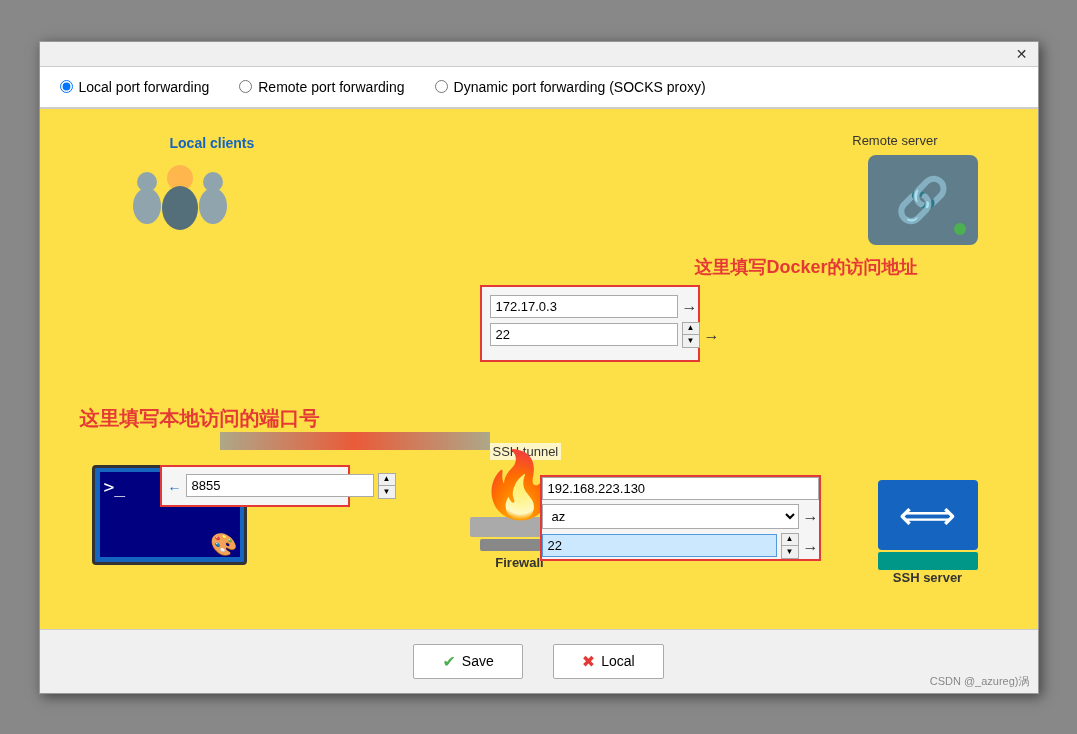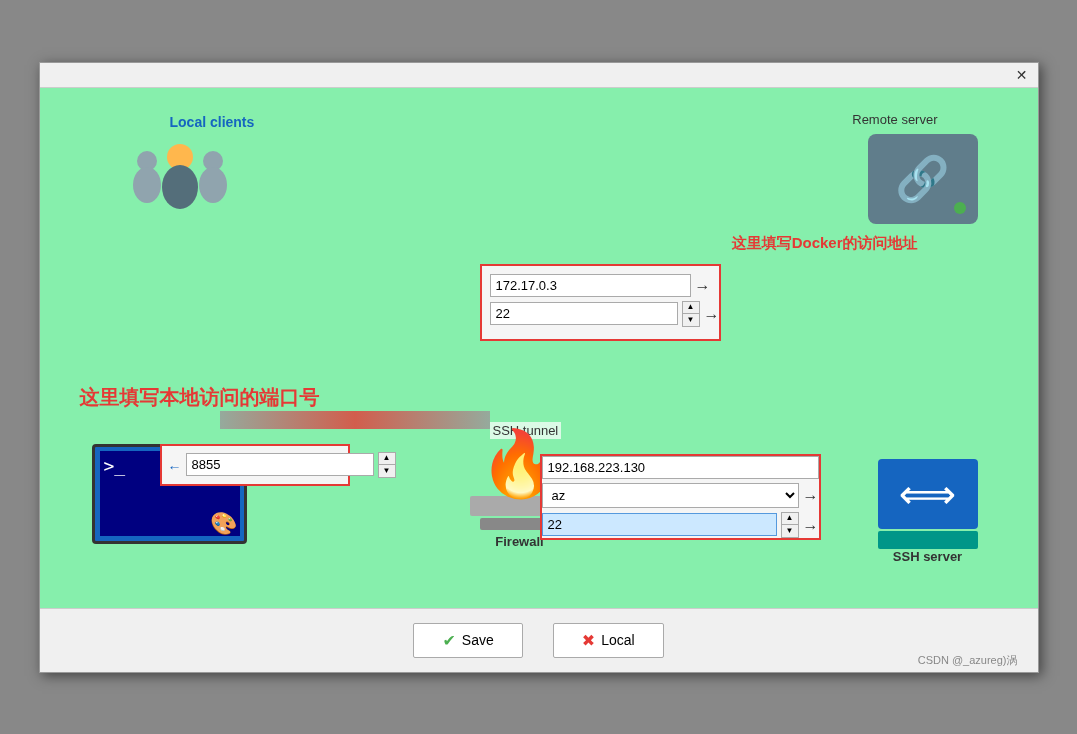--- a/index.html
+++ b/index.html
@@ -43,21 +43,21 @@
     }
     .radio-option {
       display: flex;
       align-items: center;
       gap: 6px;
       font-size: 14px;
       cursor: pointer;
     }
     .radio-option input[type="radio"] { cursor: pointer; }
     .main-area {
-      background: #86efac;
+      background: #fde047;
       padding: 16px 20px;
       position: relative;
       min-height: 520px;
     }
     .diagram {
       position: relative;
       width: 100%;
       height: 480px;
     }
     
@@ -115,30 +115,30 @@
       display: flex;
       align-items: center;
       justify-content: center;
     }
     
     .annotation-top {
       position: absolute;
       top: 130px;
       right: 100px;
       color: #e53935;
-      font-size: 15px;
+      font-size: 18px;
       font-weight: bold;
       z-index: 10;
     }
     
     .remote-input-box {
       position: absolute;
       top: 160px;
       left: 420px;
-      width: 241px;
+      width: 220px;
       background: #f5f5f5;
       border: 2px solid #e53935;
       padding: 8px;
       z-index: 5;
     }
     .remote-input-row {
       display: flex;
       align-items: center;
       gap: 4px;
       margin-bottom: 4px;
@@ -350,21 +350,21 @@
       font-size: 14px;
       cursor: pointer;
       display: flex;
       align-items: center;
       gap: 6px;
       border-radius: 2px;
     }
     .watermark {
       position: absolute;
       bottom: 4px;
-      right: 20px;
+      right: 8px;
       font-size: 11px;
       color: #888;
     }
     
     .people-svg { width: 110px; height: 80px; }
     
     .link-icon { font-size: 44px; color: #29b6f6; }
     
     .arrow-double { font-size: 40px; color: #fff; }
     
@@ -382,20 +382,34 @@
   </style>
 </head>
 <body>
 
 <div class="dialog">
 
   <div class="title-bar">
     <button class="close-btn">✕</button>
   </div>
 
+  <div class="radio-bar">
+    <label class="radio-option">
+      <input type="radio" name="fwd" checked="" style="">
+      <span>Local port forwarding</span>
+    </label>
+    <label class="radio-option">
+      <input type="radio" name="fwd" style="">
+      <span>Remote port forwarding</span>
+    </label>
+    <label class="radio-option">
+      <input type="radio" name="fwd" style="">
+      <span>Dynamic port forwarding (SOCKS proxy)</span>
+    </label>
+  </div>
 
   <div class="main-area">
     <div class="diagram">
 
       <div class="label-local-clients">Local clients</div>
       <div class="label-remote-server">Remote server</div>
 
       <div class="local-clients-icon">
         <svg class="people-svg" viewBox="0 0 110 80" xmlns="http://www.w3.org/2000/svg">
 

